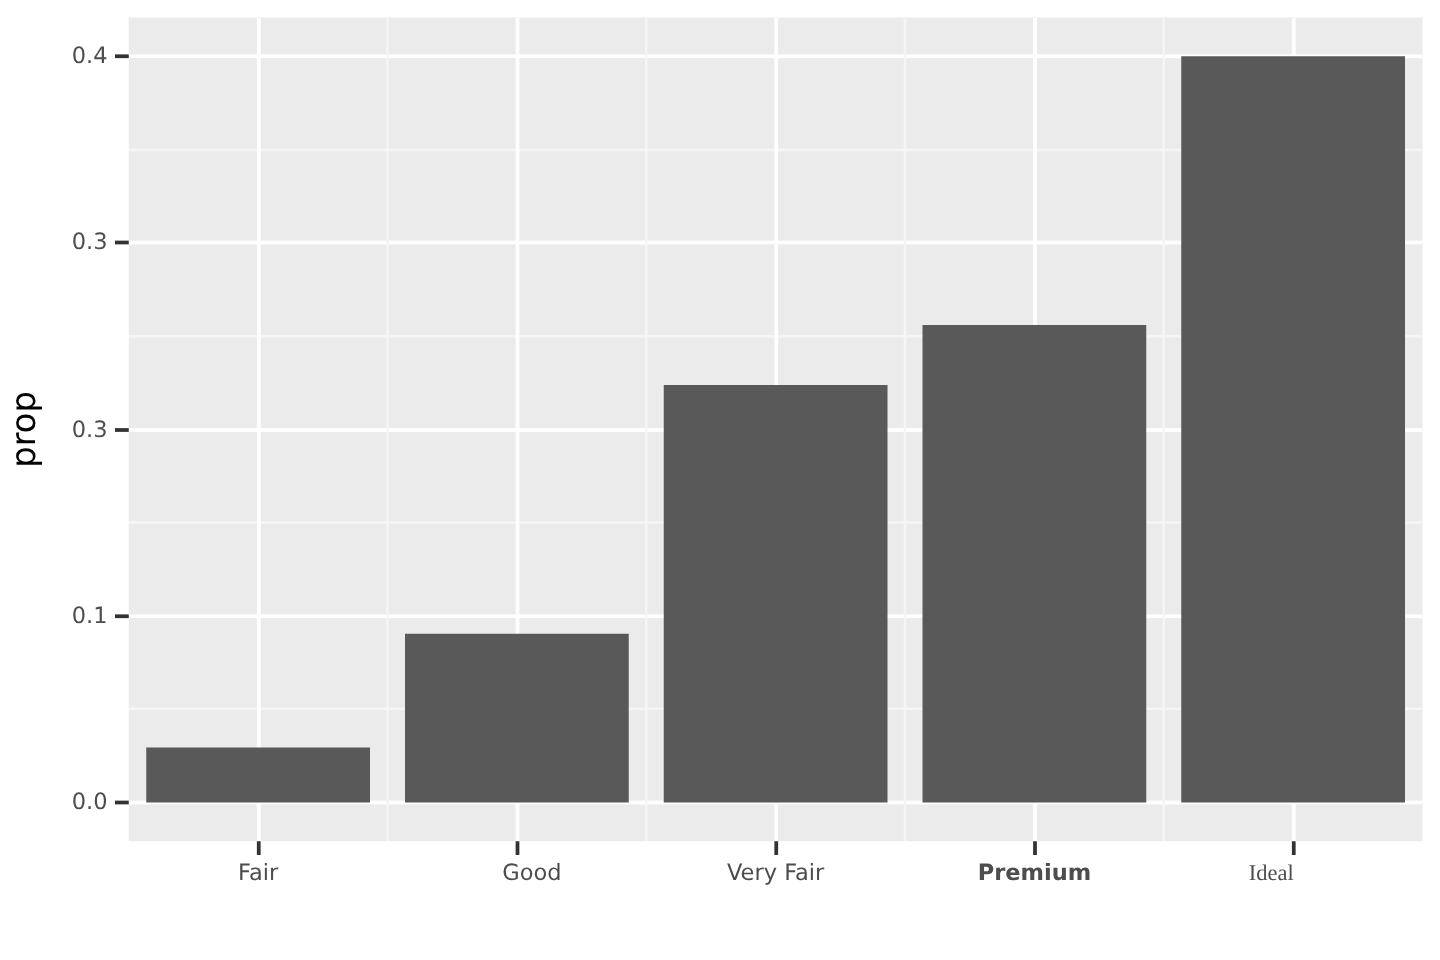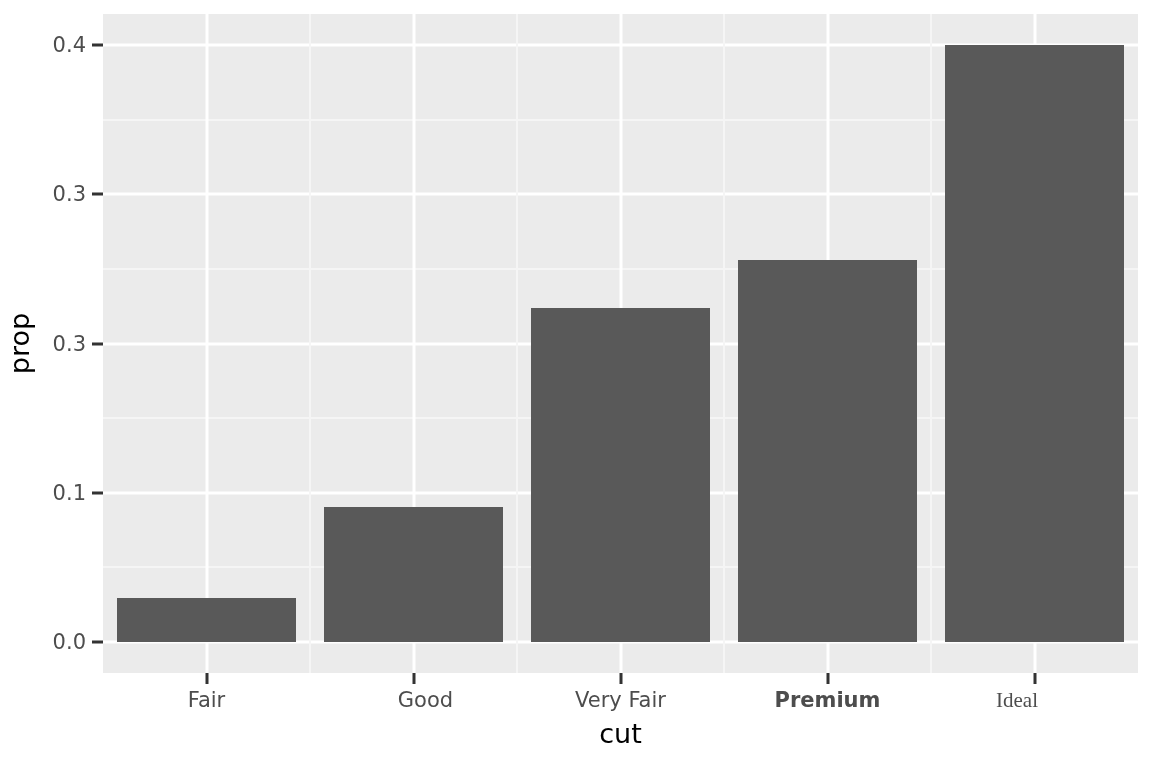--- a/index.html
+++ b/index.html
@@ -49,21 +49,21 @@
     text-align: center;
     font-size: 27px;
     color: #000000;
   }
 
   
   .y-tick-label {
     position: absolute;
     right: 1066px;          
     text-align: right;
-    font-size: 21px;
+    font-size: 18px;
     color: #4d4d4d;
     transform: translateY(-50%);
     white-space: nowrap;
     letter-spacing: 0px;
   }
   .y-tick-mark {
     position: absolute;
     left: 92px;
     width: 11px;
     height: 3px;
@@ -76,21 +76,21 @@
     position: absolute;
     top: 673px;
     width: 3px;
     height: 11px;
     background: #333333;
     transform: translateX(-50%);
   }
   .x-tick-label {
     position: absolute;
     top: 688px;
-    font-size: 21px;
+    font-size: 18px;
     color: #4d4d4d;
     transform: translateX(-50%);
     white-space: nowrap;
   }
 
   
   #panel {
     position: absolute;
     left: 103px;
     top: 14px;
@@ -200,17 +200,14 @@
       <div class="x-tick-mark" style="left: 413.5px;"></div>
       <div class="x-tick-label" style="left: 413.5px; margin-left: 12px;">Good</div>
       <div class="x-tick-mark" style="left: 620.5px;"></div>
       <div class="x-tick-label" style="left: 620.5px;">Very Fair</div>
       <div class="x-tick-mark" style="left: 827.5px;"></div>
       <div class="x-tick-label" style="left: 827.5px; font-weight: bold;">Premium</div>
       <div class="x-tick-mark" style="left: 1034.5px;"></div>
       <div class="x-tick-label" style="left: 1017px; font-family: Liberation Serif, serif;">Ideal</div>
     </div>
 
-  <div id="x-axis-title">
-    <span>cut</span>
-  </div>
 
 </div>
 
 </body></html>

